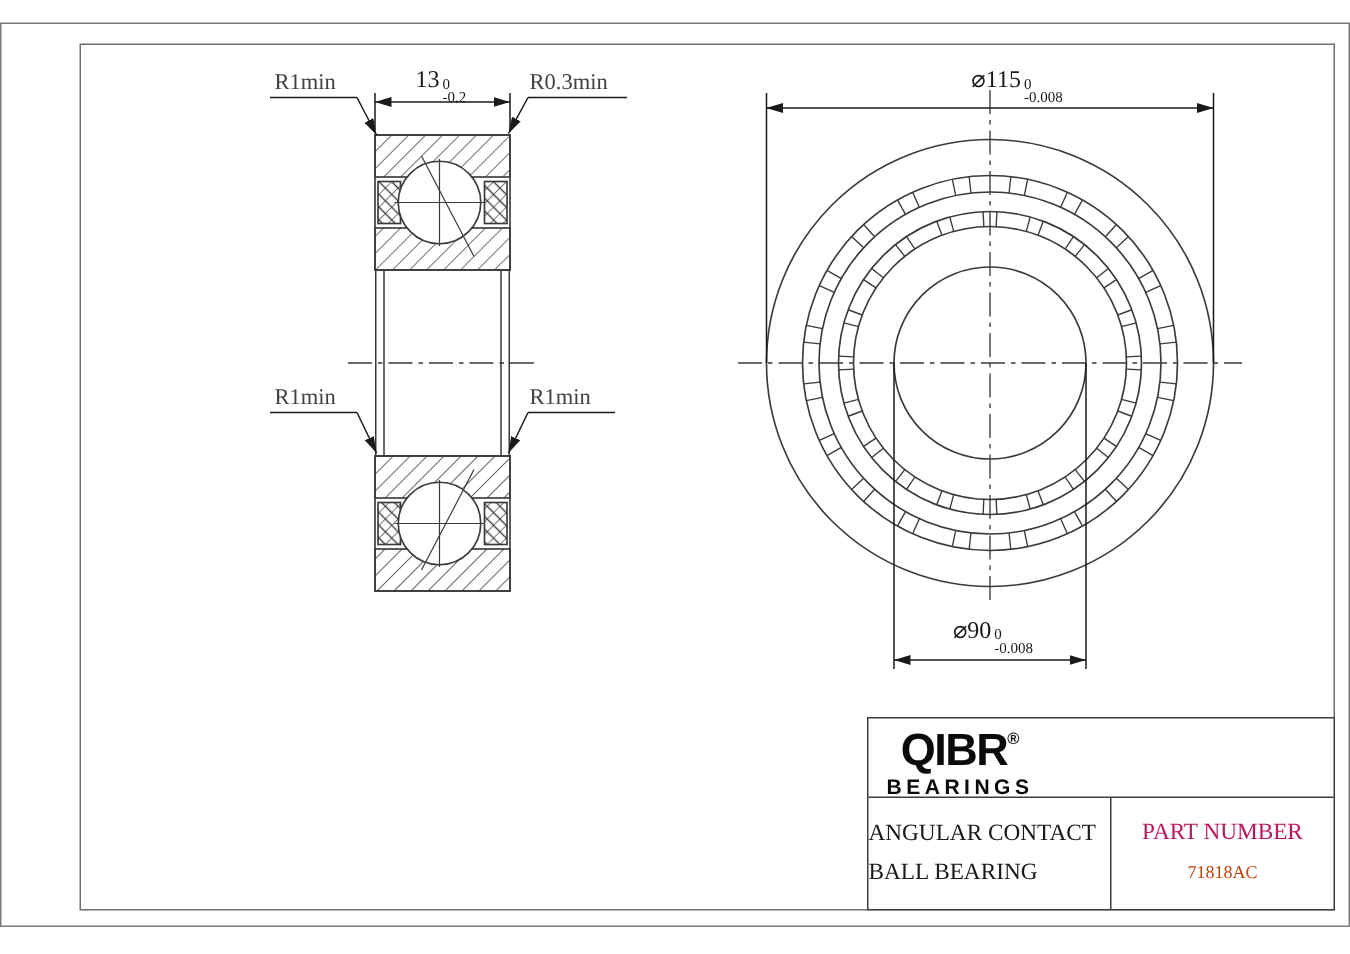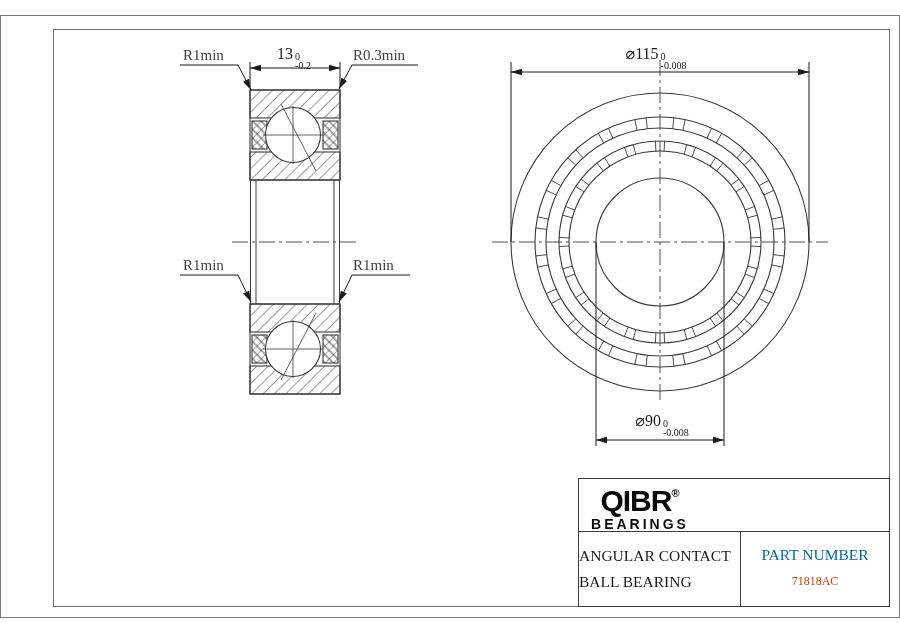--- a/index.html
+++ b/index.html
@@ -46,21 +46,21 @@
     font-size:13.5px;line-height:20px;color:#1a1a1a;
   }
   .tb-row2{flex:1;display:flex;}
   .tb-product{
     width:161px;border-right:1px solid #3d3d3d;display:flex;flex-direction:column;
     justify-content:center;font-size:15.5px;line-height:26px;color:#1a1a1a;
   }
   .tb-part{
     flex:1;display:flex;flex-direction:column;justify-content:center;align-items:center;
   }
-  .tb-part-label{font-size:15.5px;line-height:24px;color:#0369a1;}
+  .tb-part-label{font-size:15.5px;line-height:24px;color:#be185d;}
   .tb-part-number{font-size:12px;line-height:28px;color:#c2410c;}
 </style>
 </head>
 <body>
 
 <div class="abs outer-border"></div>
 <div class="abs inner-frame"></div>
 
 <svg class="abs sheet" viewBox="0 0 900 636" xmlns="http://www.w3.org/2000/svg">
   <defs>
@@ -259,21 +259,21 @@
 <div class="ann-text" style="left:183px;top:258px;">R1min</div>
 <div class="ann-text" style="left:353px;top:258px;">R1min</div>
 
 <div class="dim-text" style="left:294px;top:46px;">
   <span>13</span><span class="tol">
       <span>0</span>
       <span>-0.2</span>
     </span>
 </div>
 
-<div class="dim-text" style="left:656px;top:46px;font-family:Liberation Serif, serif;">
+<div class="dim-text" style="left:678px;top:46px;font-family:Liberation Serif, serif;">
   <span>⌀115</span><span class="tol">
       <span>0</span>
       <span>-0.008</span>
     </span>
 </div>
 
 <div class="dim-text" style="left:662px;top:413px;">
   <span>⌀90</span><span class="tol">
       <span>0</span>
       <span>-0.008</span>

